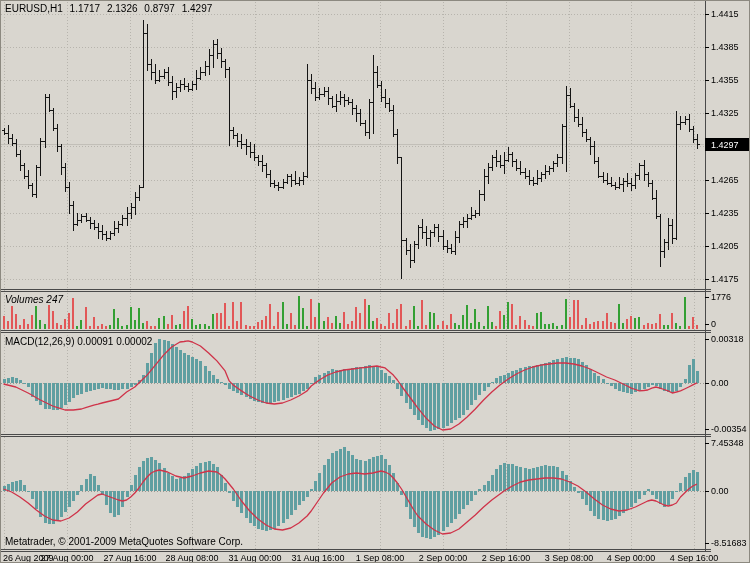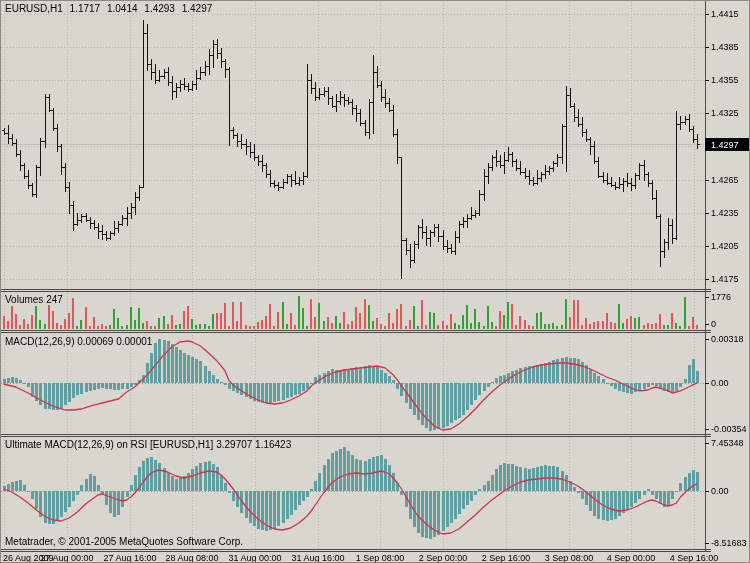--- a/index.html
+++ b/index.html
@@ -1141,22 +1141,21 @@
         <text x="505" y="560" text-anchor="middle">2 Sep 16:00</text>
         <text x="568" y="560" text-anchor="middle">3 Sep 08:00</text>
         <text x="630" y="560" text-anchor="middle">4 Sep 00:00</text>
         <text x="693" y="560" text-anchor="middle">4 Sep 16:00</text>
       </g>
     </svg>
 
   <div class="overlay title" style="left:4px;top:2px;">
     <span>EURUSD,H1</span>
     <span>1.1717</span>
-    <span>1.0414</span>
-    <span>1.4293</span>
+    <span>2.1326</span>
+    <span>0.8797</span>
     <span>1.4297</span>
   </div>
 
-  <div class="overlay" style="left:4px;top:293px;">Volumes 247</div>
-  <div class="overlay" style="left:4px;top:335px;">MACD(12,26,9) 0.00069 0.00001</div>
-  <div class="overlay" style="left:4px;top:438px;">Ultimate MACD(12,26,9) on RSI [EURUSD,H1] 3.29707 1.16423</div>
-  <div class="overlay" style="left:4px;top:535px;">Metatrader, © 2001-2005 MetaQuotes Software Corp.</div>
+  <div class="overlay" style="left:4px;top:293px;font-style:italic;">Volumes 247</div>
+  <div class="overlay" style="left:4px;top:335px;">MACD(12,26,9) 0.00091 0.00002</div>
+  <div class="overlay" style="left:4px;top:535px;">Metatrader, © 2001-2009 MetaQuotes Software Corp.</div>
 </div>
 
 </body></html>

